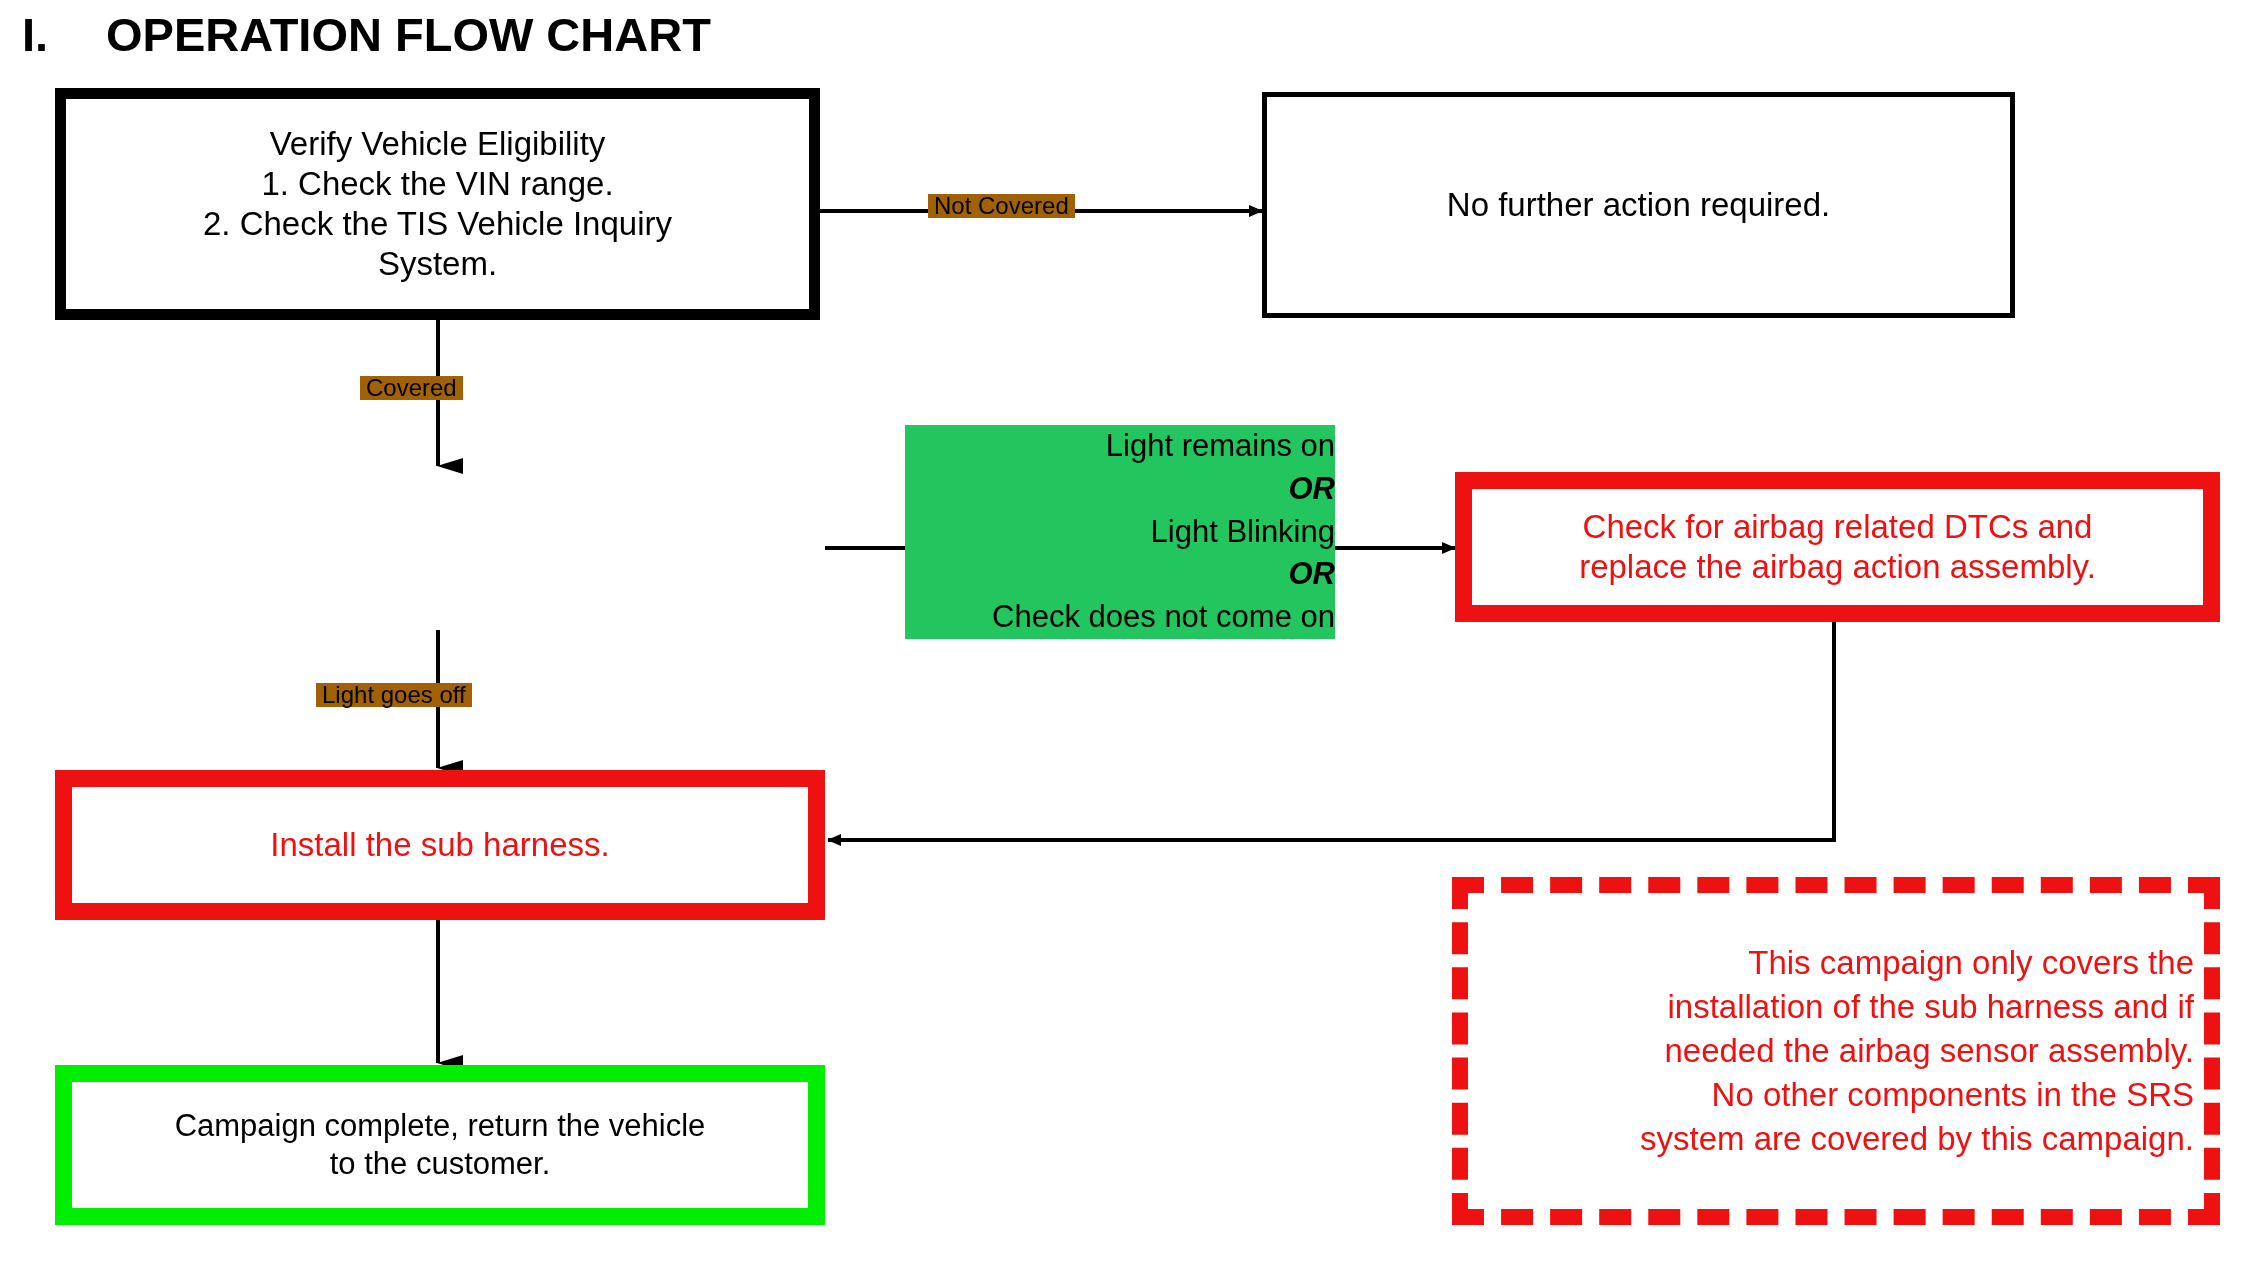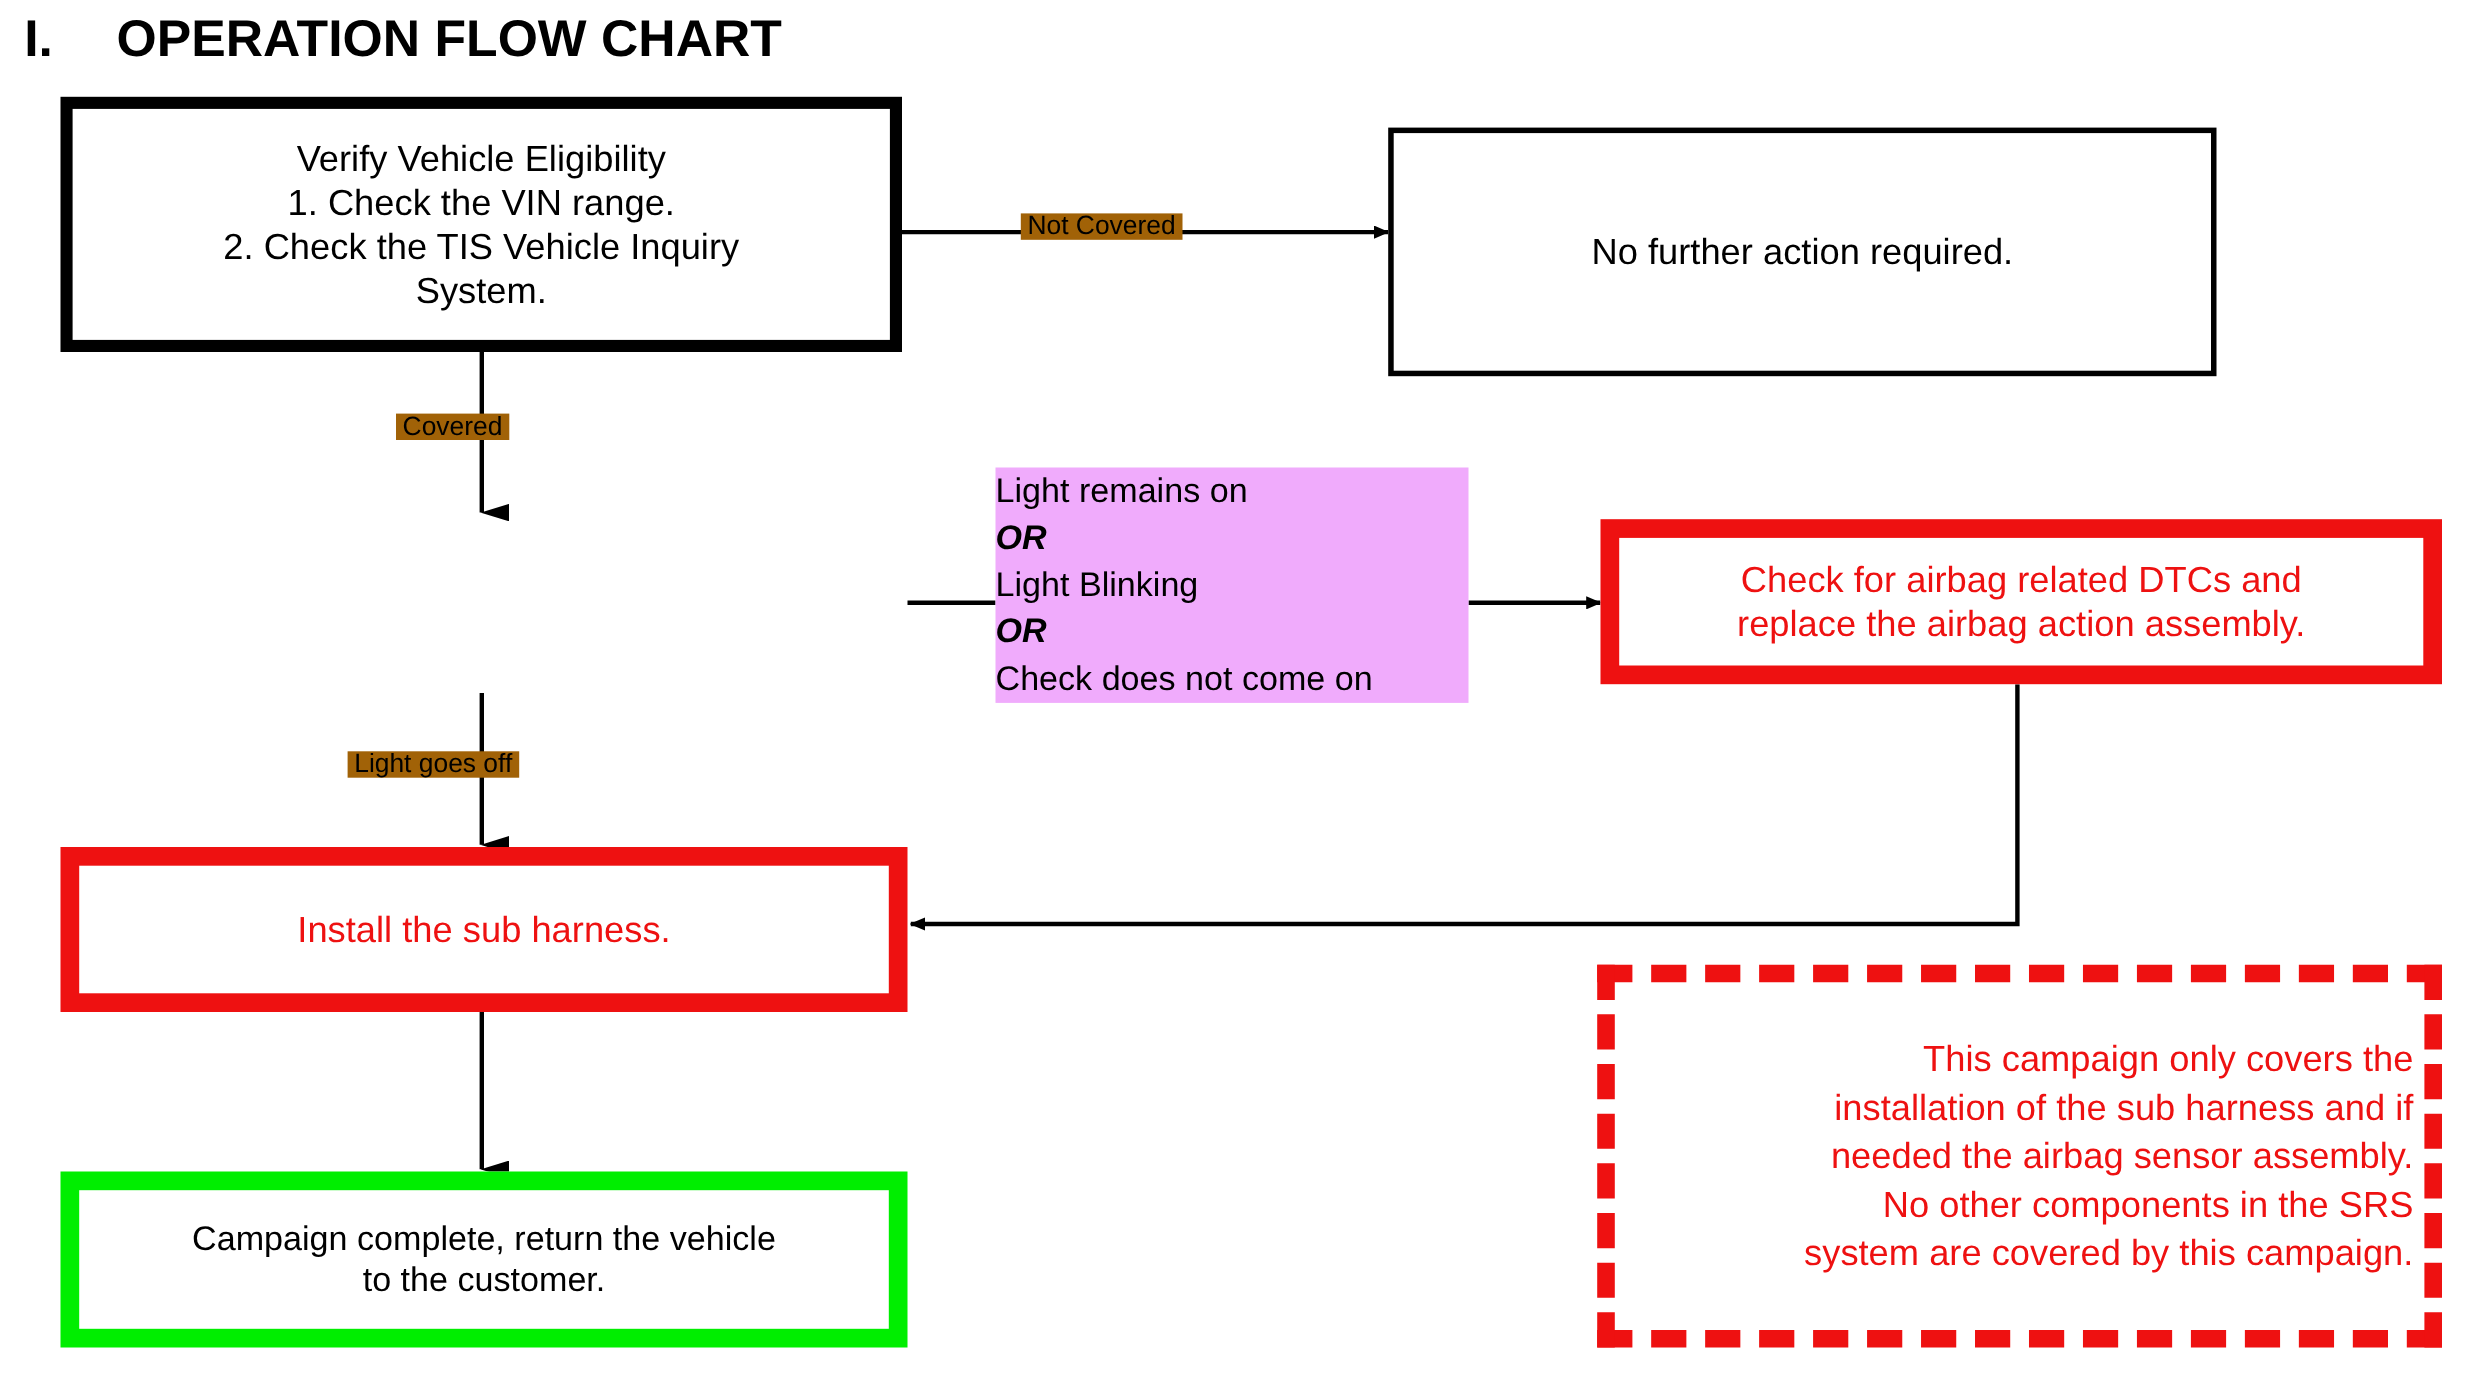--- a/index.html
+++ b/index.html
@@ -50,21 +50,20 @@
 
   .node-black-thick {
     border: 11px solid #000000;
     color: #000000;
     font-size: 33px;
   }
   .node-black-thin {
     border: 5px solid #000000;
     color: #000000;
     font-size: 33px;
-    margin-top: 24px;
   }
   .node-red {
     border: 17px solid #ee1111;
     color: #ee1111;
     font-size: 33px;
   }
   .node-green {
     border: 17px solid #00ee00;
     color: #000000;
     font-size: 31px;
@@ -82,25 +81,25 @@
     position: absolute;
     color: #000000;
     font-size: 24px;
     white-space: nowrap;
     background: #a16207;
     padding: 0 6px;
     line-height: 1.0;
   }
   .or-block {
     position: absolute;
-    text-align: left;
+    text-align: right;
     color: #000000;
     font-size: 31px;
     line-height: 1.38;
-    background: #f0abfc;
+    background: #22c55e;
   }
   .or-block .or-word {
     font-weight: bold;
     font-style: italic;
     font-size: 31px;
   }
 
   
   #wires {
     position: absolute;

